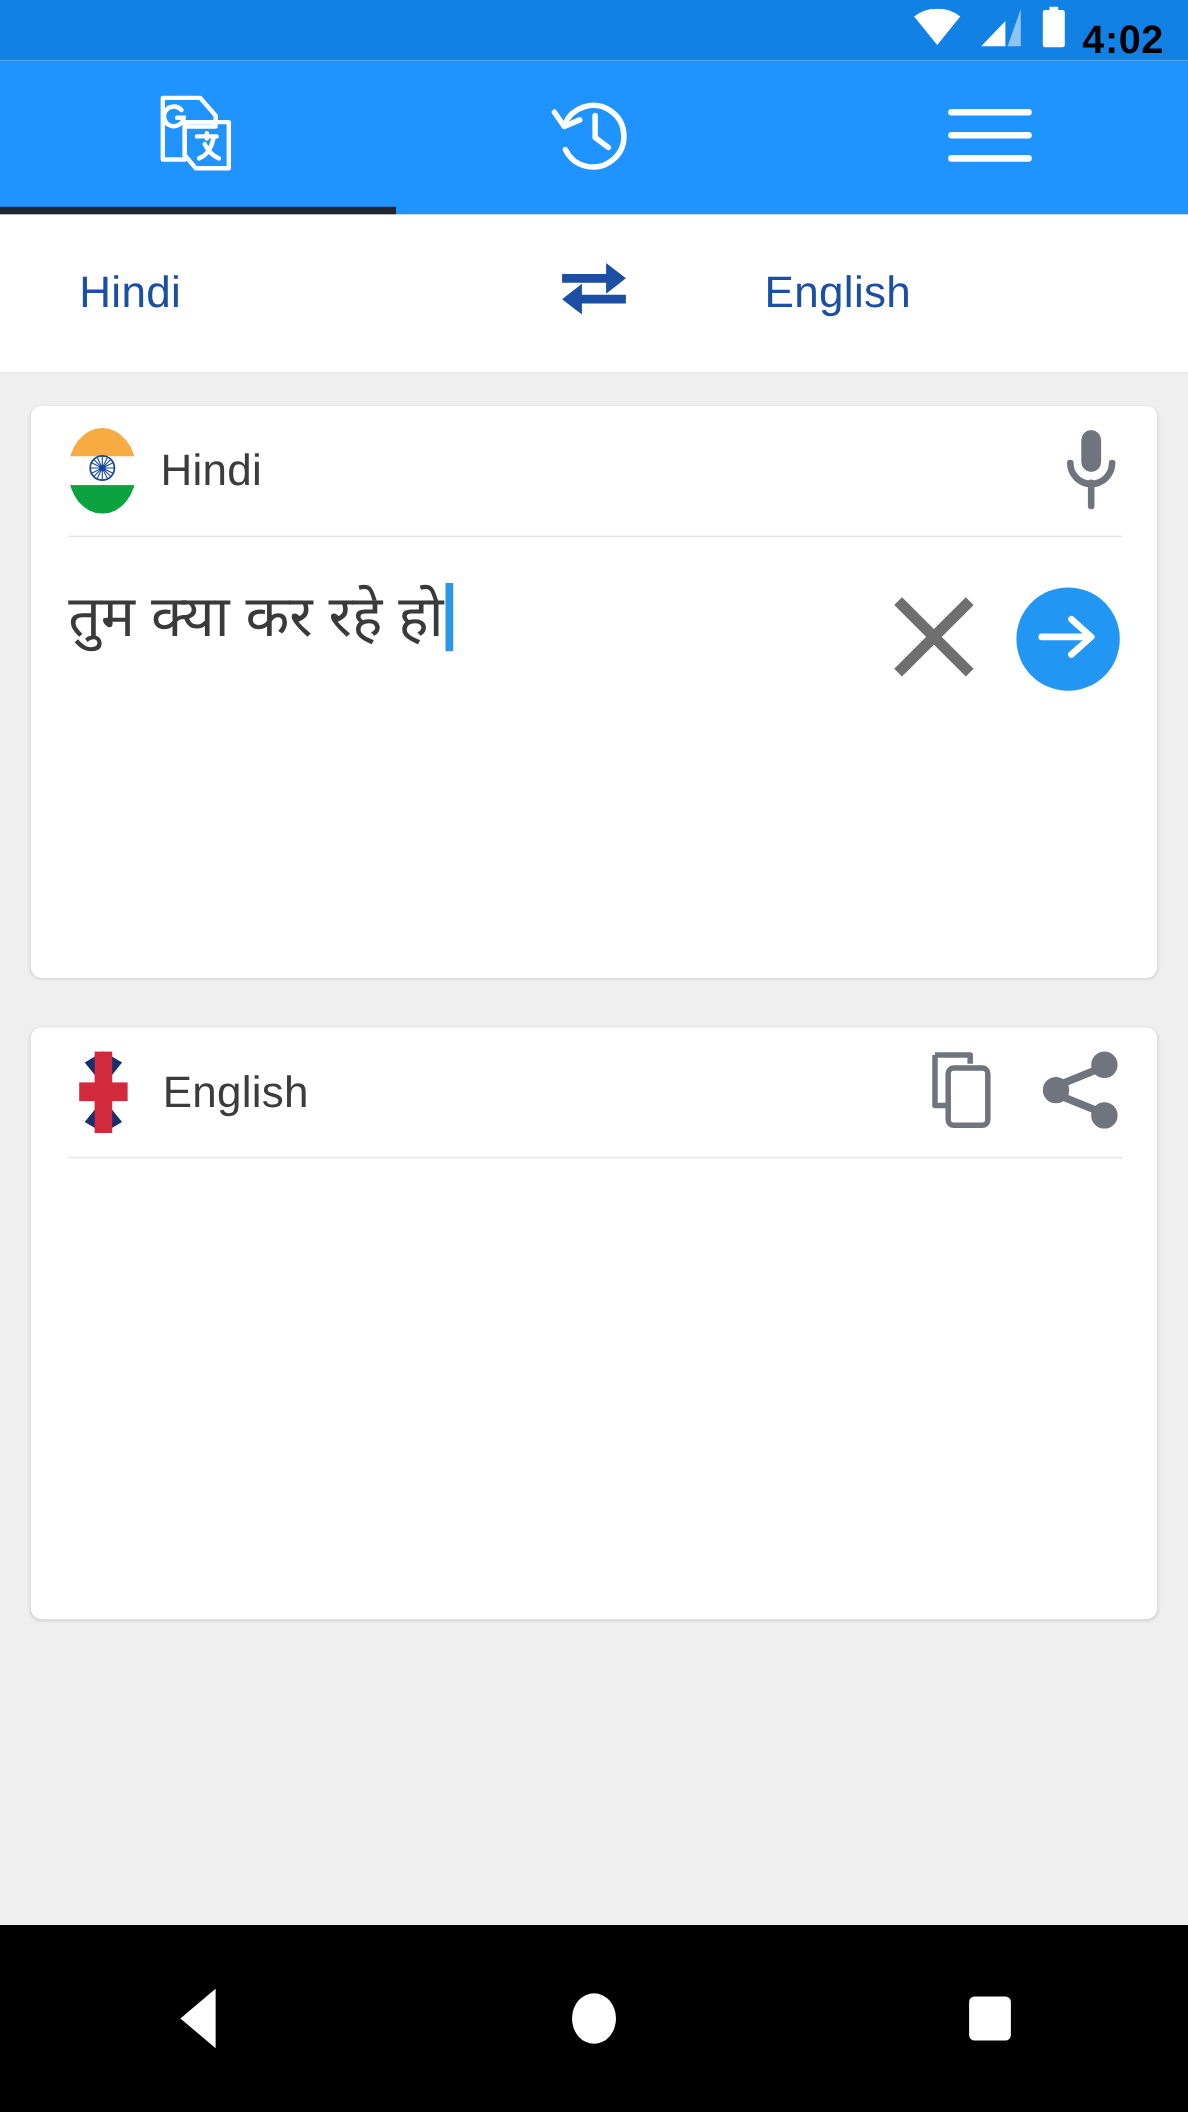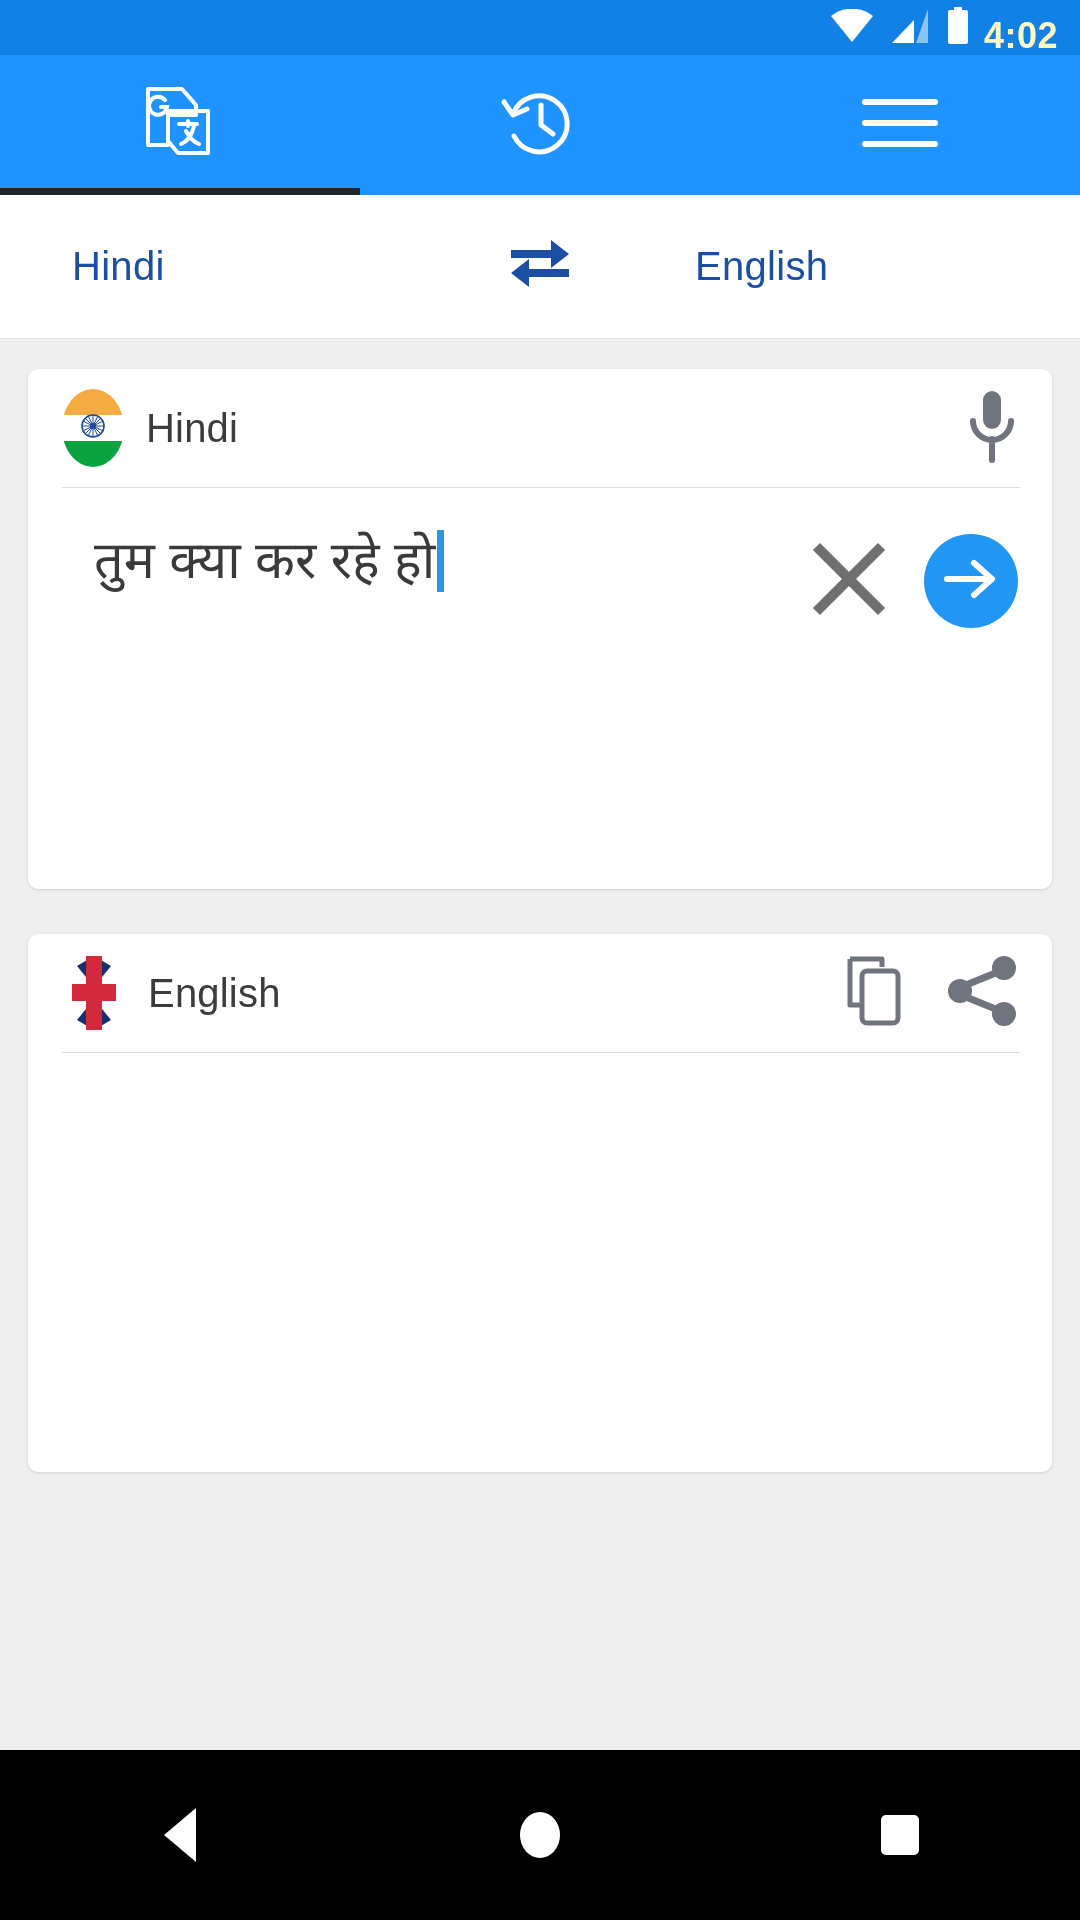--- a/index.html
+++ b/index.html
@@ -11,21 +11,21 @@
     position:relative;
   }
 
   
   .statusbar{
     height:55px; background:#1281e5; width:100%;
     display:flex; align-items:center; justify-content:flex-end;
     padding-right:22px; gap:14px;
   }
   .sb-icons{ display:flex; align-items:center; gap:16px; }
-  .sb-time{ color:#fef9c3; font-size:36px; font-weight:600; letter-spacing:.5px; line-height:1;margin-top:16px; }
+  .sb-time{ color:#000000; font-size:36px; font-weight:600; letter-spacing:.5px; line-height:1;margin-top:16px; }
 
   
   .tabbar{
     height:140px; background:#1f93ff; width:100%;
     display:flex; align-items:center; position:relative;
   }
   .tab{
     flex:1; height:100%;
     display:flex; align-items:center; justify-content:center;
   }
@@ -85,21 +85,21 @@
   .flag-in .band-top{ position:absolute; top:0; left:0; right:0; height:33.3%; background:#f6ac42; }
   .flag-in .band-mid{ position:absolute; top:33.3%; left:0; right:0; height:33.4%; background:#fff; }
   .flag-in .band-bot{ position:absolute; bottom:0; left:0; right:0; height:33.3%; background:#0aa33f; }
   .flag-in .chakra{
     position:absolute; top:50%; left:50%; transform:translate(-50%,-50%);
   }
   .flag-uk{ width:64px; height:78px; position:relative; flex:none; }
 
   
   .src-text-wrap{
-    padding:42px 34px 0 34px; display:flex; align-items:flex-start;margin-left:32px;
+    padding:42px 34px 0 34px; display:flex; align-items:flex-start;
   }
   .src-text{
     font-size:52px; color:#3a3a3a; line-height:1.15;
     white-space:nowrap; position:relative;
   }
   .caret{
     display:inline-block; width:7px; height:62px;
     background:#2b97e8; vertical-align:-14px; margin-left:2px;
   }
   .src-actions{

